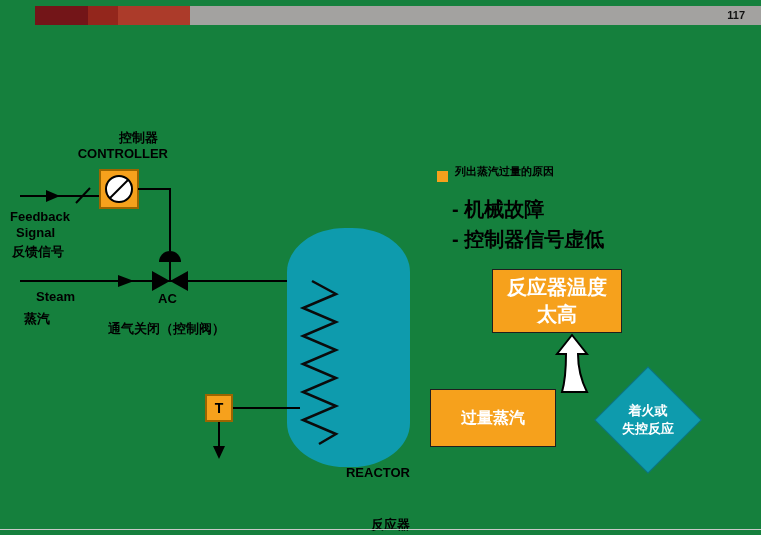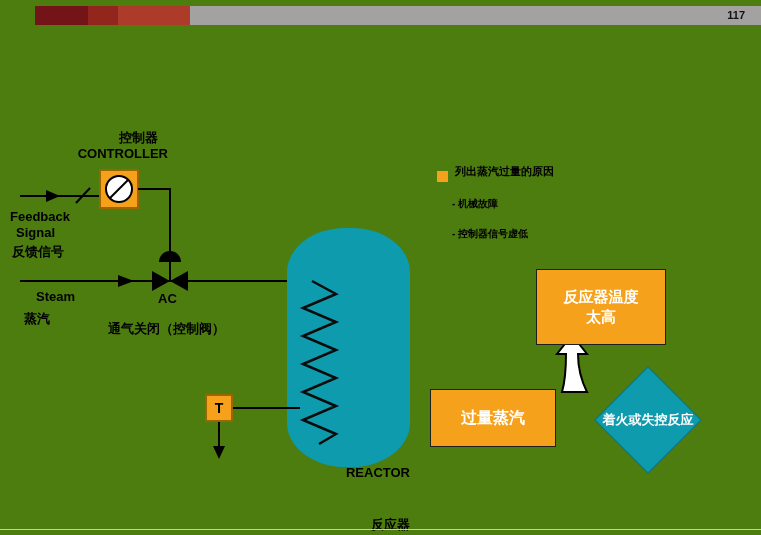--- a/index.html
+++ b/index.html
@@ -6,43 +6,43 @@
     --orange:#F6A11C;
     --orange-border:#9C6500;
     --teal:#0E9BAD;
     --bar-red1:#731518;
     --bar-red2:#93261C;
     --bar-red3:#AC3B2A;
     --bar-gray:#A3A2A0;
   }
   *{box-sizing:border-box;margin:0;padding:0}
   body{font-family:"Liberation Sans","DejaVu Sans",sans-serif;background:#fff}
-  #slide{position:relative;width:761px;height:535px;background:#4d7c0f;overflow:hidden}
+  #slide{position:relative;width:761px;height:535px;background:#15803d;overflow:hidden}
   .lbl{position:absolute;font-weight:bold;color:#000;white-space:nowrap;font-size:13px;line-height:1.15}
   .bar-seg{position:absolute;top:6px;height:19px}
   #page-number{position:absolute;top:9px;right:16px;font-size:11px;font-weight:bold;color:#111}
   #diagram-svg{position:absolute;left:0;top:0}
   .ln{stroke:#000;stroke-width:2;fill:none}
   .fillb{fill:#000;stroke:none}
   .orange-shape{fill:var(--orange);stroke:var(--orange-border);stroke-width:2}
   .obox{position:absolute;background:var(--orange);border:1px solid #1f1f1f;color:#fff;font-weight:bold;
         display:flex;flex-direction:column;align-items:center;justify-content:center;text-align:center;line-height:1.35}
-  #temp-box{left:536px;top:269px;width:130px;height:76px;font-size:15px}
+  #temp-box{left:492px;top:269px;width:130px;height:64px;font-size:20px}
   #steam-box{left:430px;top:389px;width:126px;height:58px;font-size:16px}
   #diamond{position:absolute;left:594px;top:366px;width:108px;height:108px}
   #diamond .shape{position:absolute;left:16px;top:16px;width:76px;height:76px;background:var(--teal);
                   border:1px solid rgba(0,0,0,.25);transform:rotate(45deg)}
-  #diamond .txt{position:absolute;inset:0;display:flex;flex-direction:row;align-items:center;justify-content:center;
+  #diamond .txt{position:absolute;inset:0;display:flex;flex-direction:column;align-items:center;justify-content:center;
                 color:#fff;font-weight:bold;font-size:13px;text-align:center;line-height:1.35}
   #tbox{position:absolute;left:205px;top:394px;width:28px;height:28px;background:var(--orange);
         border:2px solid var(--orange-border);display:flex;align-items:center;justify-content:center;
         font-weight:bold;font-size:14px;color:#000}
   #bullet-square{position:absolute;left:437px;top:171px;width:11px;height:11px;background:var(--orange)}
   #notes-title{left:455px;top:165px;font-size:11px}
-  .note-item{font-size:10px}
+  .note-item{font-size:20px}
   #footer-divider{position:absolute;left:0;top:529px;width:761px;height:1px;background:#c9c9c9}
   .ctr{text-align:right}
 </style>
 </head>
 <body>
 
 <div id="slide">
 
   <div class="bar-seg" style="left:35px;width:53px;background:var(--bar-red1)"></div>
   <div class="bar-seg" style="left:88px;width:30px;background:var(--bar-red2)"></div>

